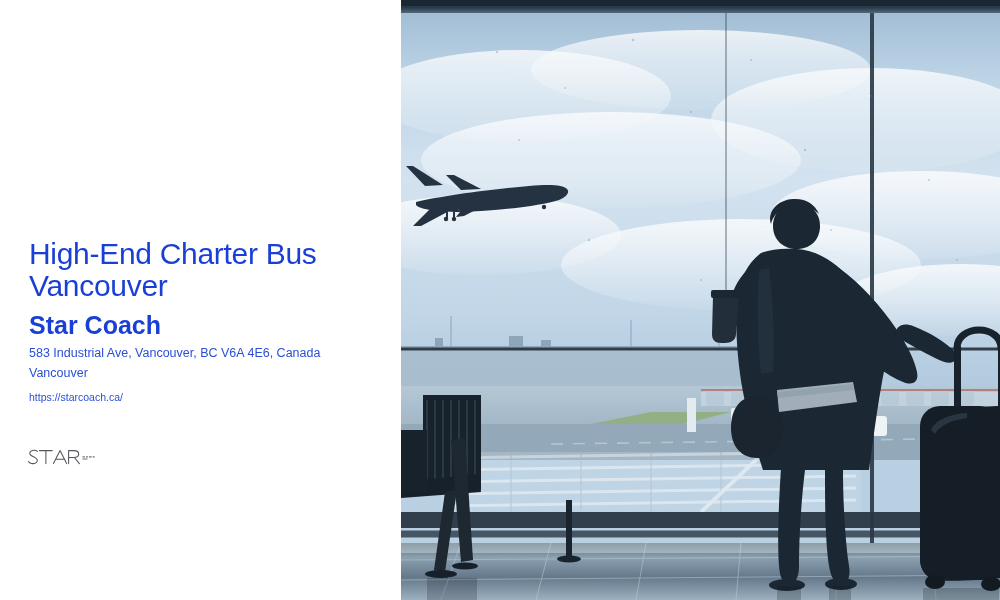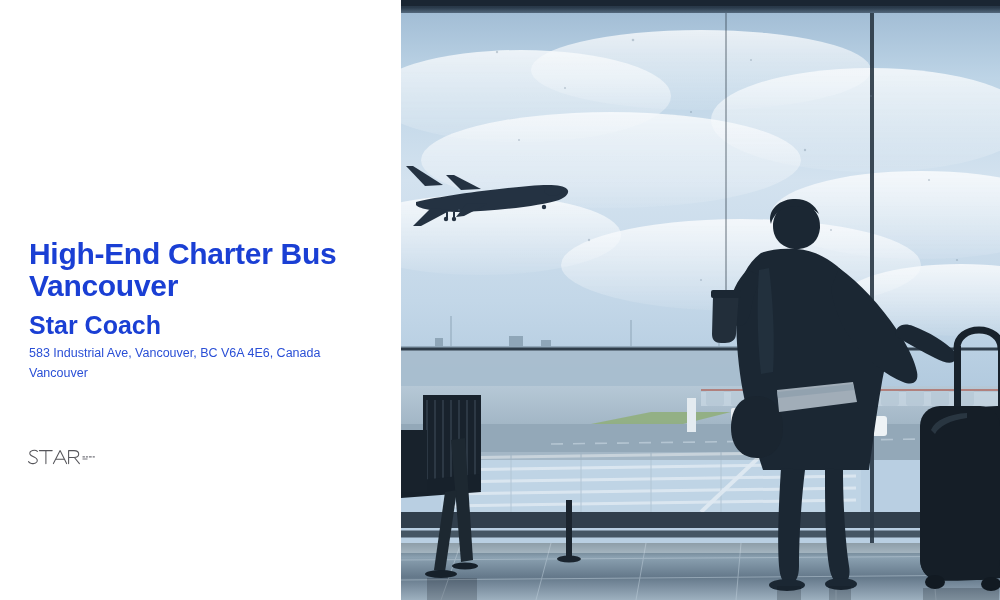--- a/index.html
+++ b/index.html
@@ -4,21 +4,21 @@
 <style>
   html,body{margin:0;padding:0;background:#fff;}
   body{width:1000px;height:600px;overflow:hidden;
        font-family:"Liberation Sans","DejaVu Sans",sans-serif;}
   .page{position:relative;width:1000px;height:600px;background:#ffffff;}
 
   
   .info{position:absolute;left:0;top:0;width:401px;height:600px;background:#fff;}
   .info-inner{position:absolute;left:29px;top:238px;width:350px;}
 
-  .title{font-size:30px;line-height:32px;font-weight:bold;color:#1a3fd4;
+  .title{font-size:30px;line-height:32px;font-weight:normal;color:#1a3fd4;
          letter-spacing:-0.3px;margin:0 0 12px 0;white-space:pre-line;}
   .biz-name{font-size:25px;line-height:22px;font-weight:bold;color:#1a3fd4;
             margin:0 0 7px 0;}
   .line{font-size:12.5px;line-height:20px;color:#2a4fd6;margin:0;}
   .url{display:block;font-size:10.5px;line-height:20px;color:#2a4fd6;
        text-decoration:none;margin-top:4px;}
 
   
   .logo{position:absolute;left:27px;top:448px;width:120px;height:22px;}
   .logo svg{display:block;}
@@ -40,20 +40,21 @@
 Vancouver</h1>
 
       <div class="biz-name">Star Coach</div>
 
 
       <p class="line">583 Industrial Ave, Vancouver, BC V6A 4E6, Canada</p>
 
       <p class="line">Vancouver</p>
 
 
+      <a class="url" href="#">https://starcoach.ca/</a>
     </div>
 
     <div class="logo">
       <svg viewBox="0 0 120 22" width="120" height="22">
         <g fill="none" stroke="#55555a" stroke-width="1.05" stroke-linecap="round" stroke-linejoin="round">
 
           <path d="M10.4 3.4 C9.4 2.3 7.4 2.0 5.6 2.4 C3.4 2.9 2.3 4.6 3.0 6.3
                    C3.7 8.0 6.4 8.6 8.2 9.6 C10.0 10.6 10.8 12.2 9.9 13.8
                    C9.0 15.3 6.6 15.9 4.4 15.4 C3.0 15.1 2.0 14.4 1.5 13.6"></path>
 

